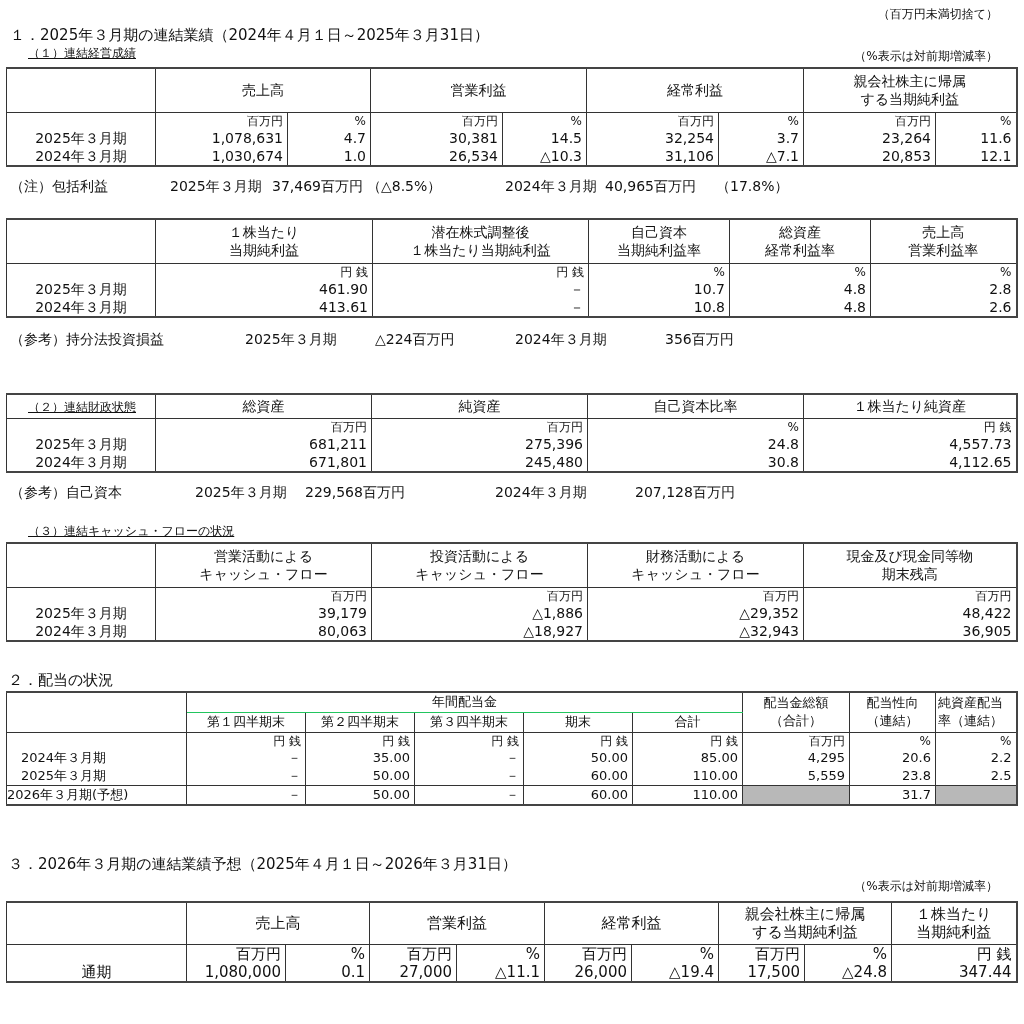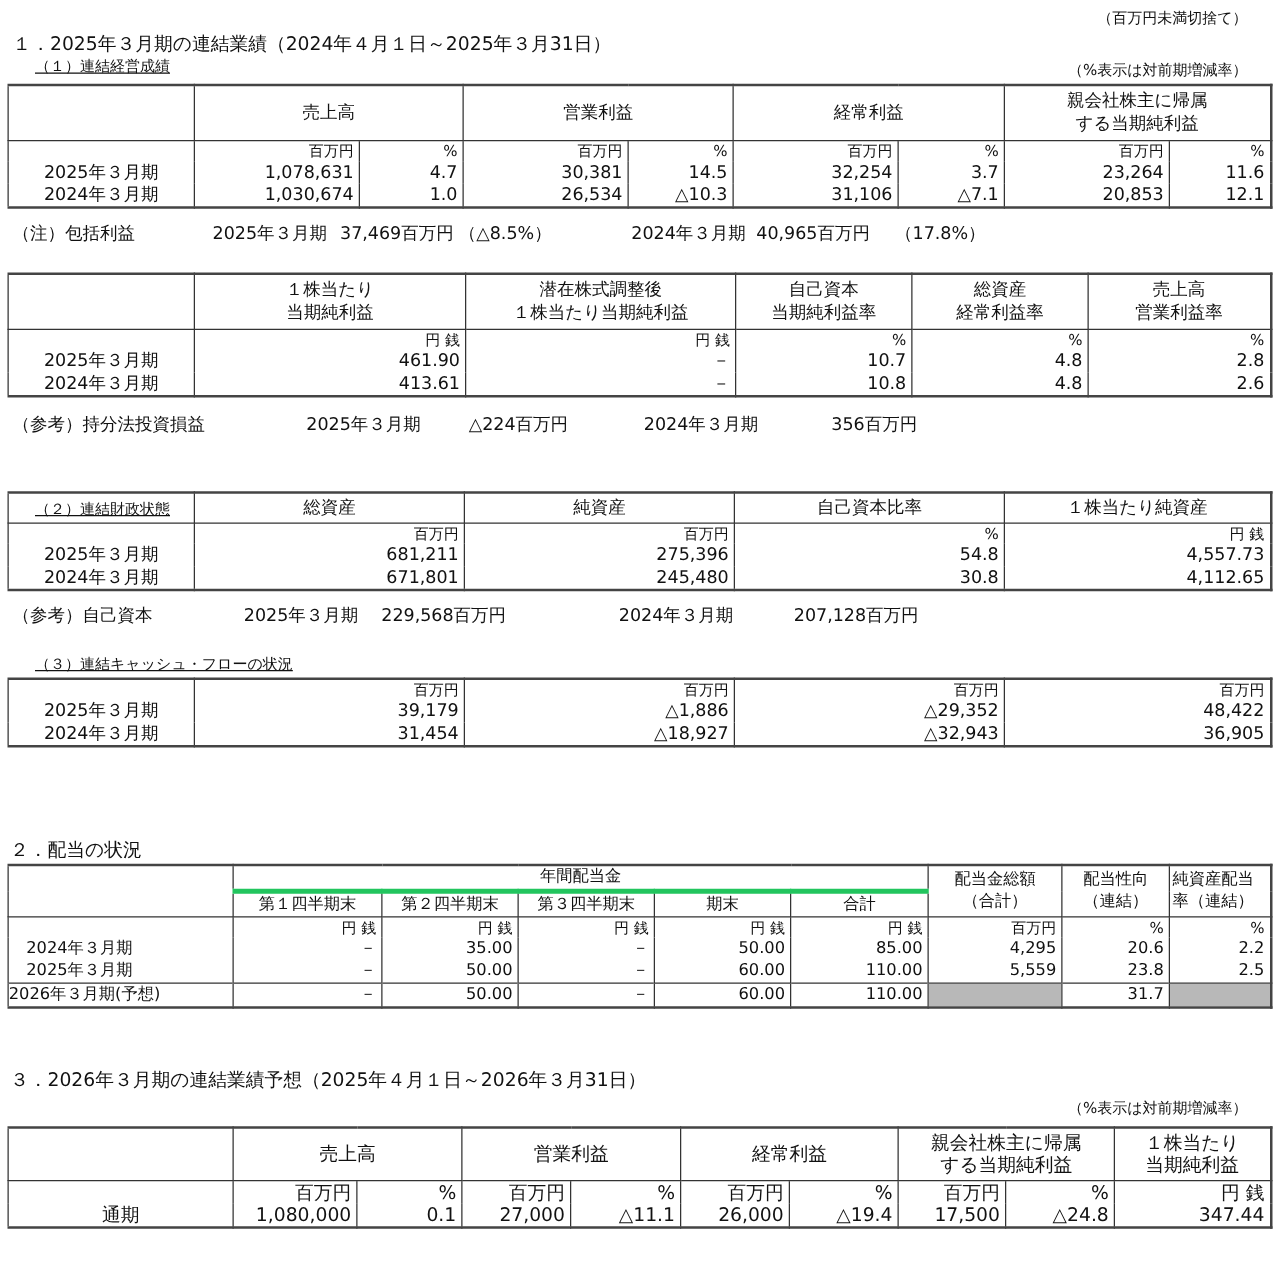--- a/index.html
+++ b/index.html
@@ -161,21 +161,21 @@
     <td></td>
     <td class="r unit">百万円</td>
     <td class="r unit">百万円</td>
     <td class="r unit">%</td>
     <td class="r unit">円 銭</td>
   </tr>
   <tr class="nb">
     <td class="lbl">2025年３月期</td>
     <td class="r">681,211</td>
     <td class="r">275,396</td>
-    <td class="r">54.8</td>
+    <td class="r">24.8</td>
     <td class="r">4,557.73</td>
   </tr>
   <tr class="nb">
     <td class="lbl">2024年３月期</td>
     <td class="r">671,801</td>
     <td class="r">245,480</td>
     <td class="r">30.8</td>
     <td class="r">4,112.65</td>
   </tr>
 </tbody>
@@ -188,37 +188,44 @@
 <div class="abs h2" style="left:28px;top:523px;">（３）連結キャッシュ・フローの状況</div>
 <table class="t" style="left:6px;top:542px;width:1010px;">
   <colgroup>
     <col style="width:149px">
       <col style="width:216px">
       <col style="width:216px">
       <col style="width:216px">
       <col style="width:213px">
   </colgroup>
   <tbody>
+      <tr class="hd" style="height:44px;">
+    <td></td>
+    <td><span>営業活動による</span><br><span>キャッシュ・フロー</span></td>
+    <td><span>投資活動による</span><br><span>キャッシュ・フロー</span></td>
+    <td><span>財務活動による</span><br><span>キャッシュ・フロー</span></td>
+    <td><span>現金及び現金同等物</span><br><span>期末残高</span></td>
+  </tr>
   <tr class="nb">
     <td></td>
     <td class="r unit">百万円</td>
     <td class="r unit">百万円</td>
     <td class="r unit">百万円</td>
     <td class="r unit">百万円</td>
   </tr>
   <tr class="nb">
     <td class="lbl">2025年３月期</td>
     <td class="r">39,179</td>
     <td class="r">△1,886</td>
     <td class="r">△29,352</td>
     <td class="r">48,422</td>
   </tr>
   <tr class="nb">
     <td class="lbl">2024年３月期</td>
-    <td class="r">31,454</td>
+    <td class="r">80,063</td>
     <td class="r">△18,927</td>
     <td class="r">△32,943</td>
     <td class="r">36,905</td>
   </tr>
 </tbody>
   </table>
 
 <div class="abs h1" style="left:8px;top:671px;">２．配当の状況</div>
 <table class="t sm" style="left:6px;top:691px;width:1010px;">
   <colgroup>
@@ -228,21 +235,21 @@
       <col style="width:109px">
       <col style="width:109px">
       <col style="width:110px">
       <col style="width:107px">
       <col style="width:86px">
       <col style="width:81px">
   </colgroup>
   <tbody>
       <tr class="hd" style="height:20px;">
     <td rowspan="2" style="border-bottom:1.5px solid #333;"></td>
-    <td colspan="5" style="border-bottom:4px solid #22c55e;text-align:center;">年間配当金</td>
+    <td colspan="5" style="border-bottom:1px solid #22c55e;text-align:center;">年間配当金</td>
     <td rowspan="2" style="border-bottom:1.5px solid #333;"><span>配当金総額</span><br><span>（合計）</span></td>
     <td rowspan="2" style="border-bottom:1.5px solid #333;"><span>配当性向</span><br><span>（連結）</span></td>
     <td rowspan="2" style="border-bottom:1.5px solid #333;text-align:left;padding:0 2px;"><span>純資産配当</span><br><span>率（連結）</span></td>
   </tr>
   <tr class="hd" style="height:20px;">
     <td>第１四半期末</td>
     <td>第２四半期末</td>
     <td>第３四半期末</td>
     <td>期末</td>
     <td>合計</td>

